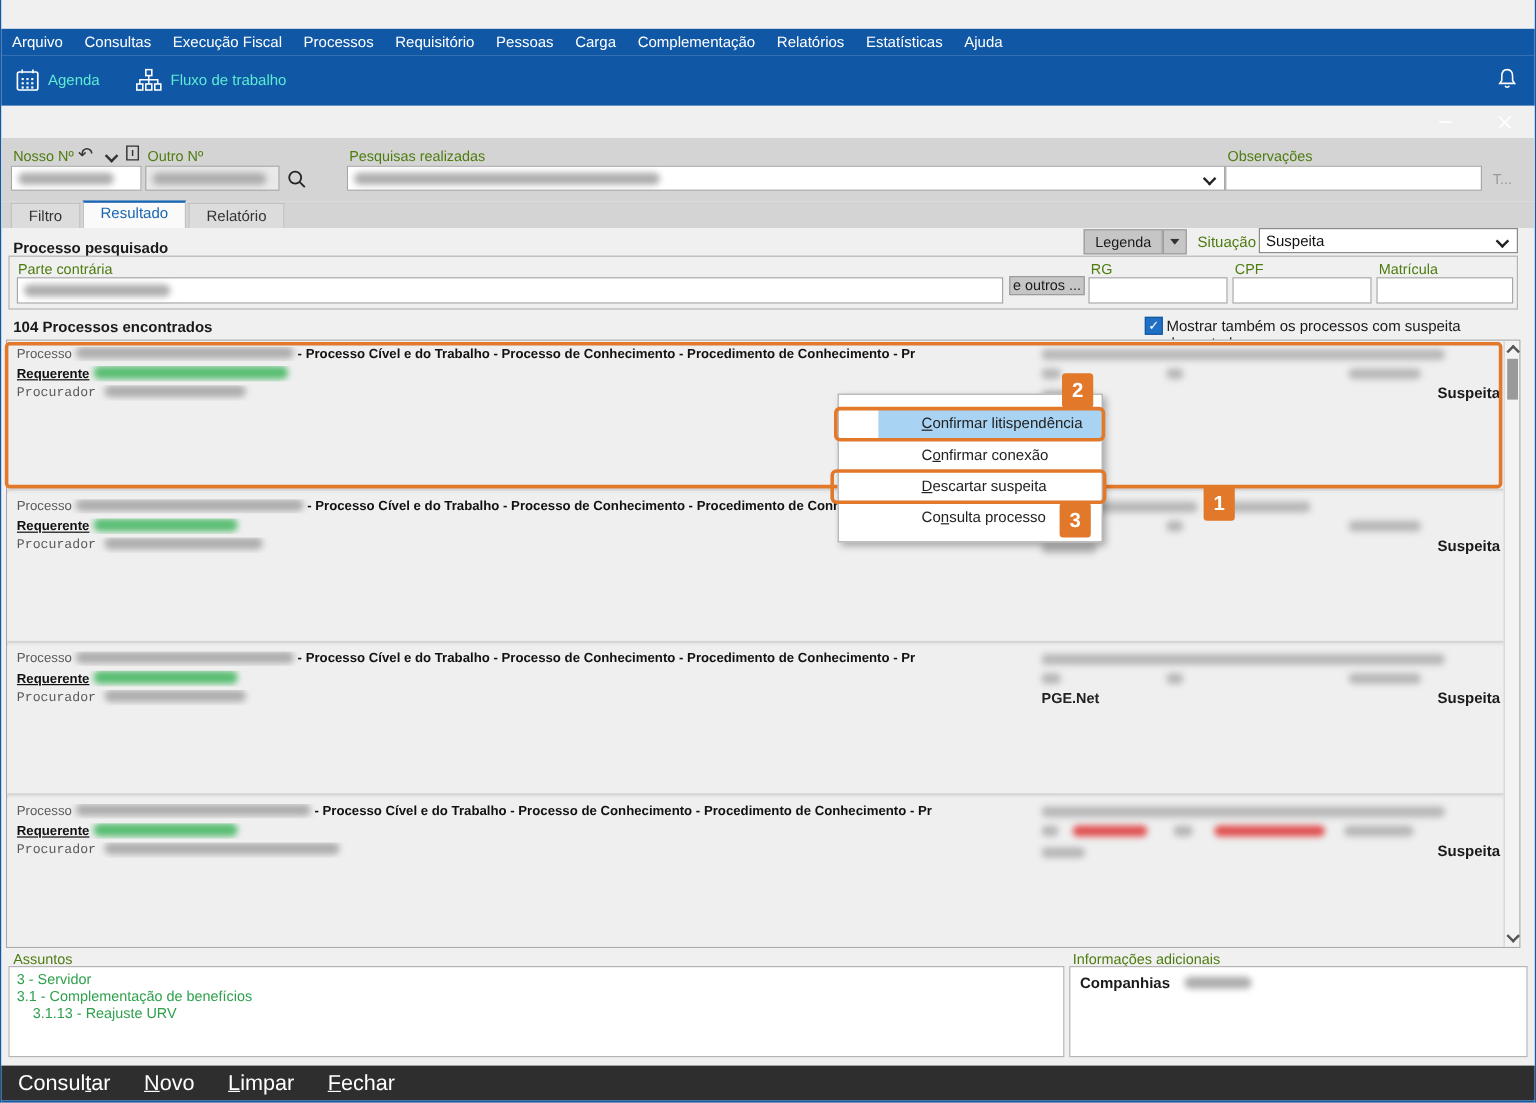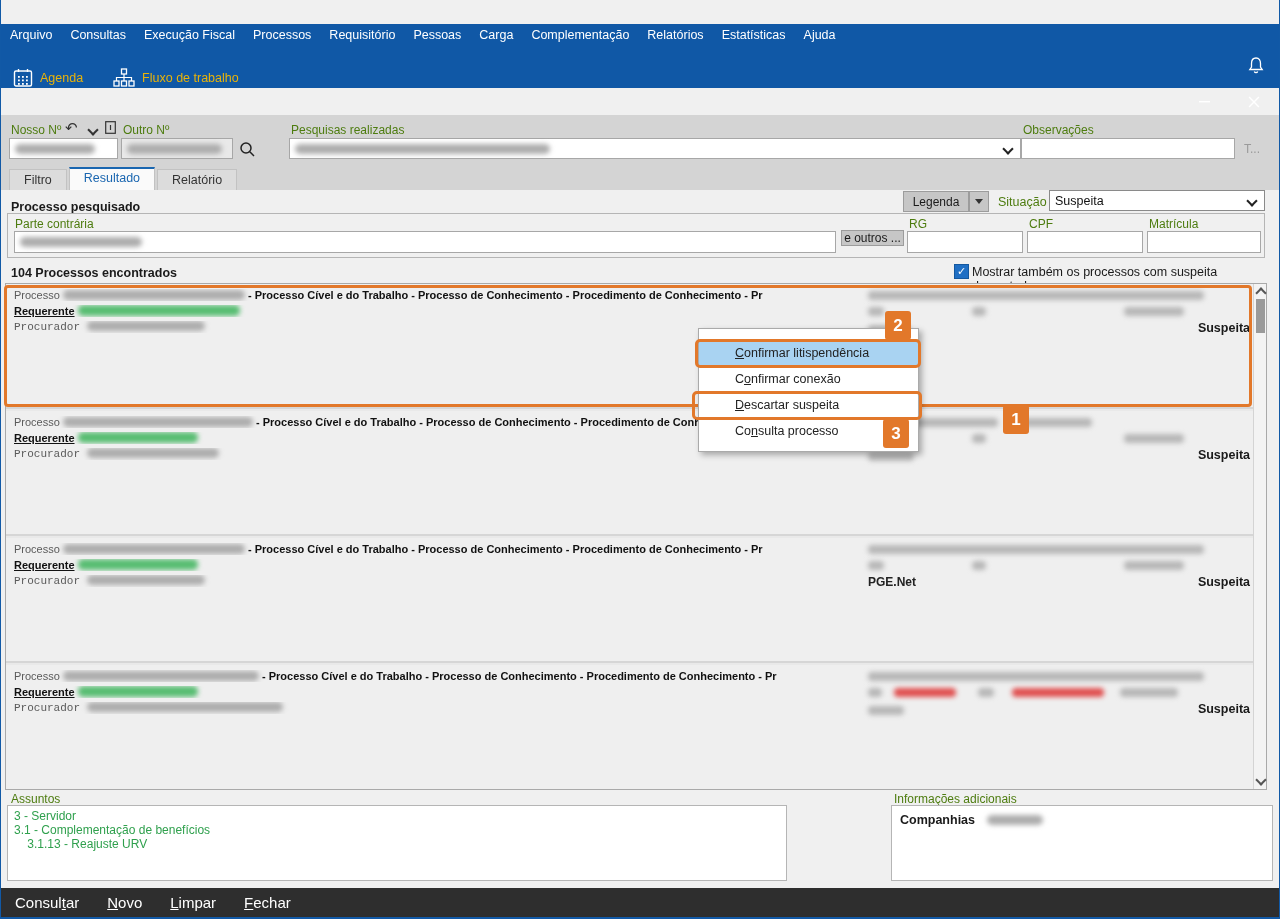--- a/index.html
+++ b/index.html
@@ -5,21 +5,21 @@
   html,body{margin:0;padding:0;background:#888;}
   #app{position:relative;width:1280px;height:919px;background:#f0f0f0;overflow:hidden;
        font-family:"Liberation Sans",sans-serif;border-left:1px solid #1159a6;border-right:1px solid #1159a6;box-sizing:border-box;}
   
   .titlebar{position:absolute;left:0;top:0;width:100%;height:24px;background:#0d3a61;display:flex;align-items:center;color:#fff;}
   .titlebar .app-title{font-size:12.5px;font-weight:bold;margin-left:6px;}
   .win-controls{position:absolute;right:0;top:0;height:24px;display:flex;}
   .wc{width:46px;height:24px;display:flex;align-items:center;justify-content:center;color:#fff;}
   .menubar{position:absolute;left:0;top:24px;width:100%;height:22px;background:#1058a6;display:flex;align-items:center;color:#fff;}
   .menubar .mi{font-size:12.5px;padding:0 9px;line-height:22px;}
-  .toolbar{position:absolute;left:0;top:46px;width:100%;height:42px;background:#1058a6;display:flex;align-items:flex-end;color:#eab308;}
+  .toolbar{position:absolute;left:0;top:46px;width:100%;height:42px;background:#1058a6;display:flex;align-items:center;color:#5eead4;}
   .tbtn{display:flex;align-items:center;gap:7px;margin-left:12px;font-size:12.5px;}
   .bell{position:absolute;right:14px;top:10px;}
   
   .dlgbar{position:absolute;left:0;top:88px;width:100%;height:27px;background:#2f2f2f;display:flex;align-items:center;color:#fff;}
   .dlgbar .dlg-title{font-size:12.5px;font-weight:bold;margin-left:8px;}
   .dlg-controls{position:absolute;right:0;top:88px;height:27px;display:flex;}
   .dc{width:50px;height:27px;display:flex;align-items:center;justify-content:center;color:#fff;}
   
   .fieldbar{position:absolute;left:0;top:115px;width:100%;height:53px;background:#d4d4d4;}
   .flabel{position:absolute;font-size:12px;color:#4d7c0f;}
@@ -47,34 +47,34 @@
   .status{position:absolute;right:4px;top:32px;font-size:12.5px;font-weight:bold;color:#1a1a1a;}
   .redact{display:inline-block;height:10px;border-radius:5px;background:#adadad;filter:blur(2.5px);vertical-align:-1px;}
   .redact.g{background:#58bd72;height:11px;}
   
   .sbar{position:absolute;right:0;top:0;width:13px;height:505px;background:#f3f3f3;border-left:1px solid #d4d4d4;box-sizing:border-box;}
   .sthumb{position:absolute;left:2px;top:15px;width:9px;height:34px;background:#9a9a9a;}
   .chev{display:inline-block;width:6px;height:6px;border-left:2px solid #555;border-bottom:2px solid #555;}
   .chev.up{transform:rotate(135deg);} .chev.down{transform:rotate(-45deg);}
   
   .ctxmenu{position:absolute;left:697px;top:328px;width:221px;height:124px;background:#fff;border:1px solid #aaa;
-           box-shadow:3px 3px 6px rgba(0,0,0,.3);z-index:10;box-sizing:border-box;padding-top:12px;}
+           box-shadow:3px 3px 6px rgba(0,0,0,.3);z-index:10;box-sizing:border-box;padding-top:12px;padding-left:33px;}
   .cmi{height:25px;line-height:25px;padding-left:36px;font-size:12.5px;color:#222;border-bottom:1px solid #e4e4e4;}
   .cmi:last-child{border-bottom:none;}
   .cmi.hl{background:#a9d3f2;}
   .u{text-decoration:underline;}
   .rowbox{position:absolute;left:3px;top:285px;width:1248px;height:122px;border:3px solid #e2782a;border-radius:4px;box-sizing:border-box;z-index:5;}
   .obox{position:absolute;border:3px solid #e2782a;border-radius:5px;box-sizing:border-box;z-index:12;}
   .badge{position:absolute;width:26px;height:29px;background:#e2782a;border-radius:3px;color:#fff;font-size:17px;font-weight:bold;
          display:flex;align-items:center;justify-content:center;z-index:13;}
   
   .bbox{position:absolute;background:#fff;border:1px solid #b5b5b5;box-sizing:border-box;}
   .green-line{font-size:12px;color:#2fa04d;line-height:13px;margin:0 0 1px 0;white-space:pre;}
   .footer{position:absolute;left:0;top:888px;width:100%;height:29px;background:#2e2e2e;display:flex;align-items:center;color:#fff;}
-  .fbtn{font-size:15px;margin-left:28px;}
+  .fbtn{font-size:18px;margin-left:28px;}
   .fbtn:first-child{margin-left:14px;}
   .bluestrip{position:absolute;left:0;top:917px;width:100%;height:2px;background:#1159a6;}
   .uni{font-family:"DejaVu Sans",sans-serif;}
 </style>
 </head>
 <body>
 
 <div id="app">
 
 
@@ -307,21 +307,21 @@
     <div class="cmi"><span>Co</span><span class="u">n</span><span>sulta processo</span></div>
   </div>
 
   <div class="obox" style="left:694px;top:339px;width:226px;height:29px"></div>
   <div class="obox" style="left:691px;top:391px;width:230px;height:29px"></div>
   <div class="badge" style="left:1002px;top:405px">1</div>
   <div class="badge" style="left:884px;top:311px">2</div>
   <div class="badge" style="left:882px;top:419px">3</div>
 
   <span class="flabel" style="left:10px;top:792px">Assuntos</span>
-  <div class="bbox" style="left:6px;top:805px;width:780px;height:76px;padding:4px 6px">
+  <div class="bbox" style="left:6px;top:805px;width:880px;height:76px;padding:4px 6px">
     <div class="green-line">3 - Servidor</div>
     <div class="green-line">3.1 - Complementação de benefícios</div>
     <div class="green-line">    3.1.13 - Reajuste URV</div>
   </div>
   <span class="flabel" style="left:893px;top:792px">Informações adicionais</span>
   <div class="bbox" style="left:890px;top:805px;width:382px;height:76px;padding:4px 8px">
     <span style="font-size:12.5px;font-weight:bold;color:#1a1a1a">Companhias</span>
     <span class="redact" style="width:56px;margin-left:8px"></span>
   </div>
 

